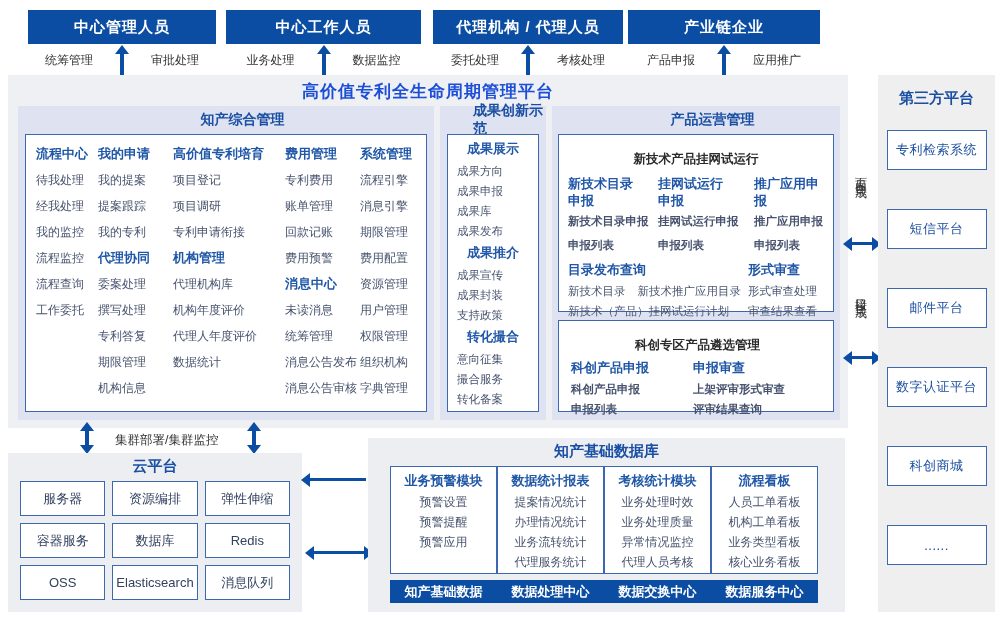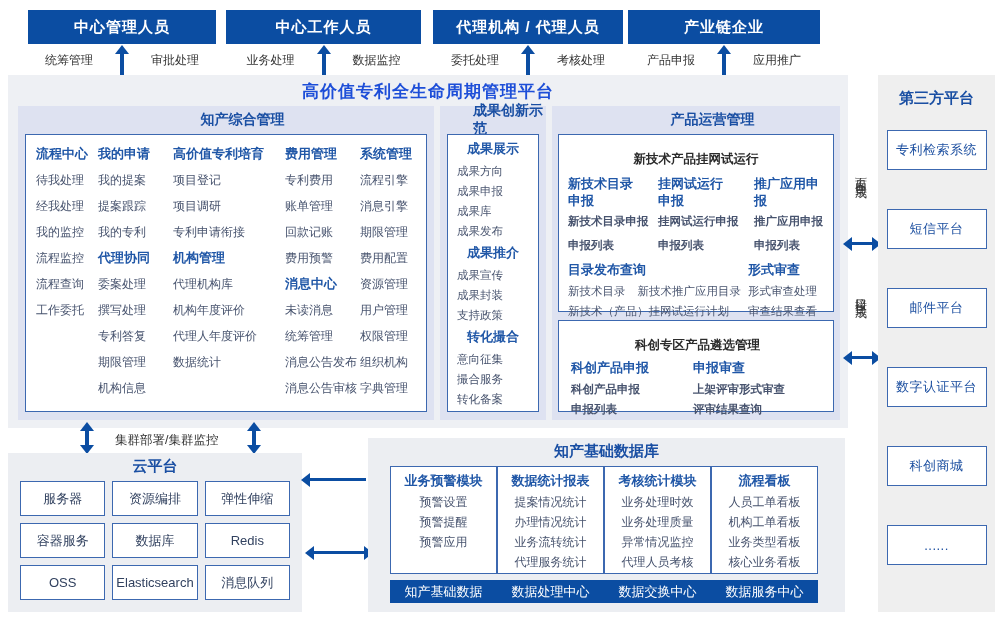--- a/index.html
+++ b/index.html
@@ -105,21 +105,21 @@
              white-space:nowrap;}
 
   
   .datap{position:absolute;left:368px;top:438px;width:477px;height:174px;background:#eceef2;}
   .datap-title{text-align:center;font-weight:bold;font-size:15px;color:#1a4fa3;padding-top:4px;}
   .datap-cols{display:flex;gap:0;margin-top:5px;padding:0 24px 0 22px;}
   .module{width:107px;display:flex;flex-direction:column;}
   .module-box{background:#fff;border:1.4px solid #3c68b0;box-sizing:border-box;height:108px;padding-top:3px;}
   .module-title{text-align:center;font-weight:bold;font-size:13px;color:#2057a7;line-height:22px;white-space:nowrap;}
   .module-item{text-align:center;font-size:12px;color:#47536e;line-height:20px;white-space:nowrap;}
-  .module-footer{margin-top:6px;height:23px;background:#0b4da2;color:#fff;font-weight:normal;
+  .module-footer{margin-top:6px;height:23px;background:#0b4da2;color:#fff;font-weight:bold;
                  font-size:13px;display:flex;align-items:center;justify-content:center;white-space:nowrap;}
 </style>
 </head>
 <body>
 
 <div class="canvas">
 
   <div>
       <div class="role role1">
         <div class="role-bar">中心管理人员</div>

